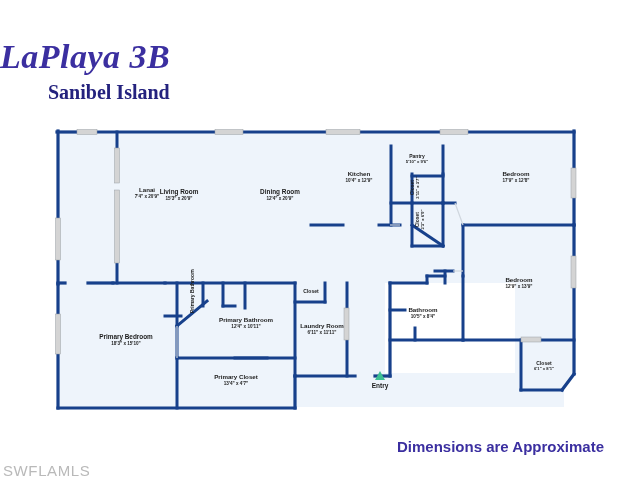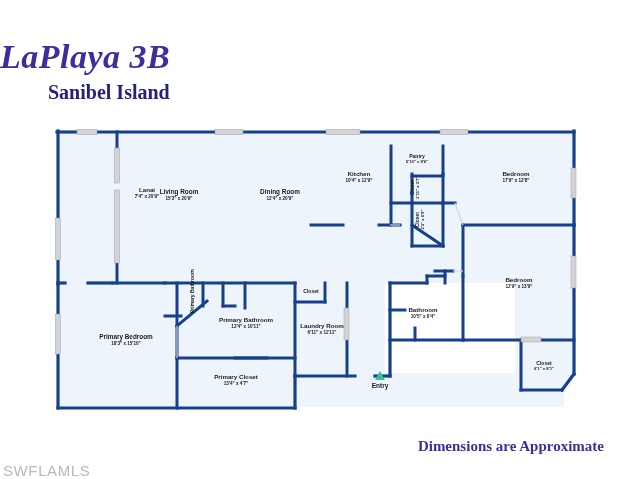--- a/index.html
+++ b/index.html
@@ -42,21 +42,21 @@
     padding-left: 48px;
   }
 
   
   #footer-note {
     position: absolute;
     left: 0;
     top: 438px;
     width: 604px;
     text-align: right;
-    font-family: Liberation Serif, serif;
+    font-family: Liberation Sans, sans-serif;
     font-weight: bold;
     font-size: 15px;
     color: #3b2fa0;
   }
 
   
   #watermark {
     position: absolute;
     left: 3px;
     top: 462px;

